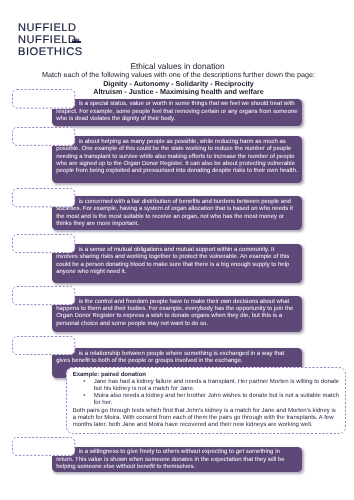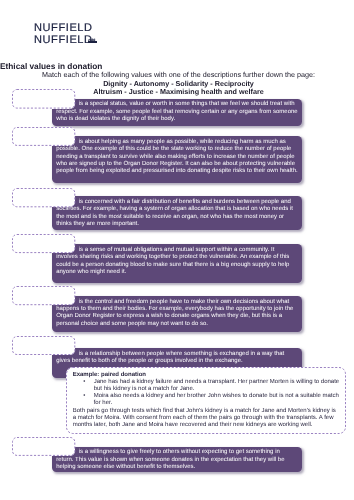--- a/index.html
+++ b/index.html
@@ -2,29 +2,29 @@
 <html><head>
 <meta charset="utf-8">
 <style>
   html,body{margin:0;padding:0;}
   *{-webkit-font-smoothing:antialiased;-moz-osx-font-smoothing:grayscale;}
   body{width:354px;height:500px;background:#ffffff;font-family:"Liberation Sans",sans-serif;
        overflow:hidden;position:relative;-webkit-font-smoothing:antialiased;text-rendering:geometricPrecision;}
   .page{position:absolute;left:0;top:0;width:354px;height:500px;}
 
   
-  .logo{position:absolute;left:34px;top:21.8px;color:#1b2140;font-weight:normal;
+  .logo{position:absolute;left:18px;top:21.8px;color:#1b2140;font-weight:normal;
         font-size:11px;line-height:12.3px;letter-spacing:0.6px;-webkit-text-stroke:0.22px #1b2140;}
   .logo .ln{display:block;white-space:nowrap;position:relative;height:12.3px;}
   .logo .on{position:absolute;left:54.2px;top:0.6px;font-size:4.6px;letter-spacing:0.2px;font-weight:bold;}
   .logo .bar{position:absolute;left:54.2px;top:7.4px;width:8.8px;height:1.9px;background:#1b2140;}
 
   
-  .title{position:absolute;left:0;width:355px;top:60.5px;height:9px;
-         font-weight:bold;font-size:8.3px;color:#222030;}
+  .title{position:absolute;left:0;width:355px;top:60.5px;text-align:center;height:9px;
+         font-weight:normal;font-size:8.3px;color:#222030;}
   .sub{position:absolute;left:0;width:357px;text-align:center;font-size:7.2px;color:#222030;height:8.2px;}
 
   
   .blank{position:absolute;left:12.1px;width:63.3px;box-sizing:border-box;
          background:#ffffff;z-index:3;border-radius:5px;}
   .blank svg,.example svg{position:absolute;left:0;top:0;width:100%;height:100%;overflow:visible;}
   .blank svg rect,.example svg rect{fill:none;stroke:#9b83c2;stroke-width:1;
          stroke-dasharray:2.1 1.7;}
   .card{position:absolute;left:51.6px;width:250.2px;box-sizing:border-box;
         background:#5d4878;color:#ffffff;border-radius:4.5px;z-index:2;
@@ -43,20 +43,21 @@
   .ex-para{width:267px;}
 </style>
 </head>
 <body>
 
 <div class="page">
 
   <div class="logo">
     <span class="ln">NUFFIELD</span>
     <span class="ln"><span>NUFFIELD</span><span class="on">ON</span><span class="bar"></span></span>
+    <span class="ln">BIOETHICS</span>
   </div>
 
   <div class="title">Ethical values in donation</div>
   <div class="sub" style="top:70px">Match each of the following values with one of the descriptions further down the page:</div>
   <div class="sub" style="top:79.3px;font-weight:bold">Dignity - Autonomy - Solidarity - Reciprocity</div>
   <div class="sub" style="top:87.4px;font-weight:bold">Altruism - Justice - Maximising health and welfare</div>
 
   <div class="card" style="top:98.6px;height:27px;--pr:2.8px">
       <p>is a special status, value or worth in some things that we feel we should treat with respect. For example, some people feel that removing certain or any organs from someone who is dead violates the dignity of their body.</p>
     </div>

